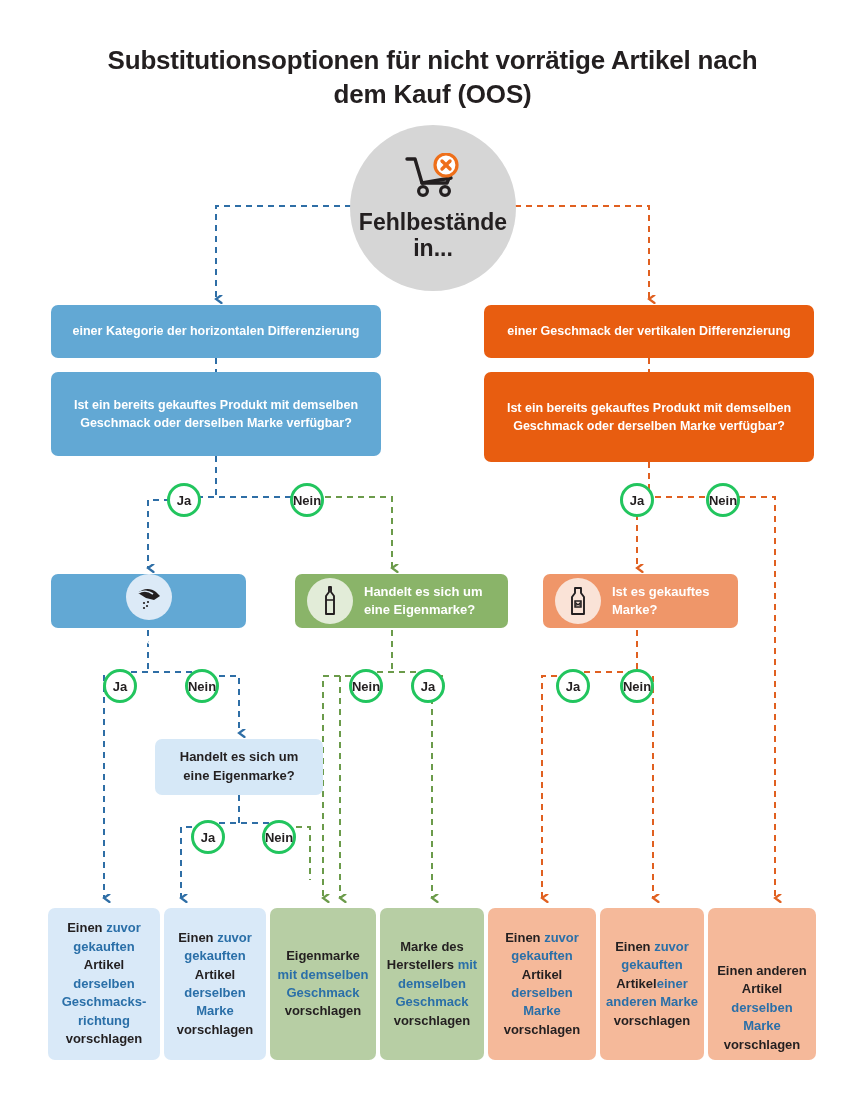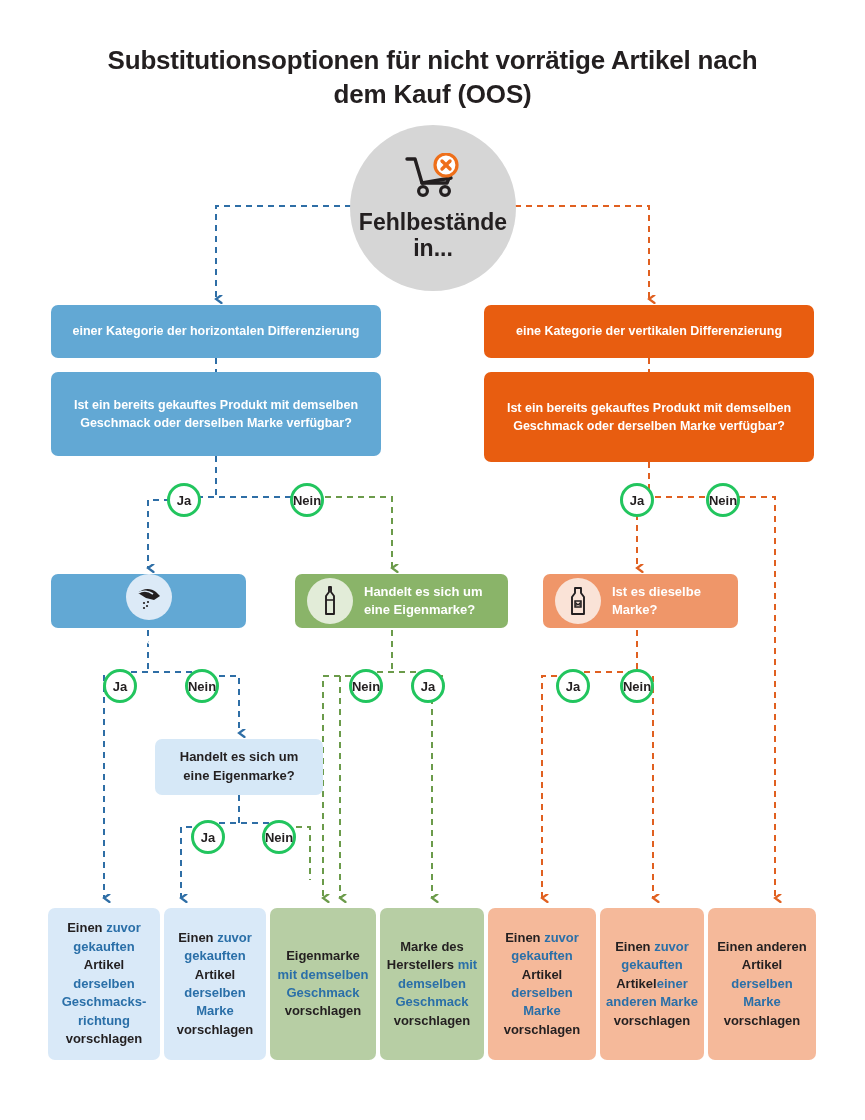--- a/index.html
+++ b/index.html
@@ -129,21 +129,21 @@
     </span>
     <div class="hublabel">Fehlbestände in...</div>
   </div>
 
   <div class="box box-blue" style="left:51px;top:305px;width:330px;height:53px;">einer Kategorie der horizontalen Differenzierung</div>
   <div class="box box-blue" style="left:51px;top:372px;width:330px;height:84px;">Ist ein bereits gekauftes Produkt mit demselben Geschmack oder derselben Marke verfügbar?</div>
 
   <div class="dec" style="left:167px;top:483px;">Ja</div>
   <div class="dec" style="left:290px;top:483px;">Nein</div>
 
-  <div class="box box-orange" style="left:484px;top:305px;width:330px;height:53px;">eine Kategorie der vertikalen Differenzierung</div>
+  <div class="box box-orange" style="left:484px;top:305px;width:330px;height:53px;">einer Geschmack der vertikalen Differenzierung</div>
   <div class="box box-orange" style="left:484px;top:372px;width:330px;height:90px;">Ist ein bereits gekauftes Produkt mit demselben Geschmack oder derselben Marke verfügbar?</div>
 
   <div class="dec" style="left:620px;top:483px;">Ja</div>
   <div class="dec" style="left:706px;top:483px;">Nein</div>
 
   <div class="qbox qb-blue" style="left:51px;top:574px;width:195px;height:54px;">
     <span class="iconcirc ic-blue">
       <svg width="30" height="30" viewBox="0 0 30 30">
         <path d="M4 11 C9 6, 17 6, 22 10 L26 14 L20 18 L12 16 Z" fill="#231f20"></path>
         <path d="M4 11 C9 8, 15 9, 19 12" fill="none" stroke="#dceaf7" stroke-width="1.6"></path>
@@ -169,21 +169,21 @@
   </div>
 
   <div class="qbox qb-lorange" style="left:543px;top:574px;width:195px;height:54px;">
     <span class="iconcirc ic-orange">
       <svg width="26" height="32" viewBox="0 0 26 32">
         <path d="M10 3 L16 3 L16 8 L19 12 L19 29 L7 29 L7 12 L10 8 Z" fill="none" stroke="#231f20" stroke-width="1.9" stroke-linejoin="round"></path>
         <rect x="10" y="16" width="6" height="6" fill="none" stroke="#231f20" stroke-width="1.5"></rect>
         <path d="M11 21 L11 18 L13 20 L15 18 L15 21" fill="none" stroke="#231f20" stroke-width="1.2"></path>
       </svg>
     </span>
-    <span class="qtext">Ist es dieselbe Marke?</span>
+    <span class="qtext">Ist es gekauftes Marke?</span>
   </div>
 
   <div class="dec" style="left:103px;top:669px;">Ja</div>
   <div class="dec" style="left:185px;top:669px;">Nein</div>
 
   <div class="dec" style="left:349px;top:669px;">Nein</div>
   <div class="dec" style="left:411px;top:669px;">Ja</div>
 
   <div class="dec" style="left:556px;top:669px;">Ja</div>
   <div class="dec" style="left:620px;top:669px;">Nein</div>
@@ -205,18 +205,18 @@
       </div>
       <div class="res r-green" style="left: 380px; top: 908px; width: 104px; height: 152px;">
         <div><span>Marke des Herstellers </span><span class="hl">mit demselben Geschmack</span><span> vorschlagen</span></div>
       </div>
       <div class="res r-orange" style="left: 488px; top: 908px; width: 108px; height: 152px;">
         <div><span>Einen </span><span class="hl">zuvor gekauften</span><span> Artikel </span><span class="hl">derselben Marke</span><span> vorschlagen</span></div>
       </div>
       <div class="res r-orange" style="left: 600px; top: 908px; width: 104px; height: 152px;">
         <div><span>Einen </span><span class="hl">zuvor gekauften</span><span> Artikel</span><span class="hl">einer anderen Marke</span><span> vorschlagen</span></div>
       </div>
-      <div class="res r-orange" style="left: 708px; top: 908px; width: 108px; height: 152px;">
+      <div class="res r-orange" style="left: 708px; top: 908px; width: 108px; height: 152px; align-items: flex-end;">
         <div><span>Einen anderen Artikel </span><span class="hl">derselben Marke</span><span> vorschlagen</span></div>
       </div>
     </div>
 
 </div>
 
 </body></html>

